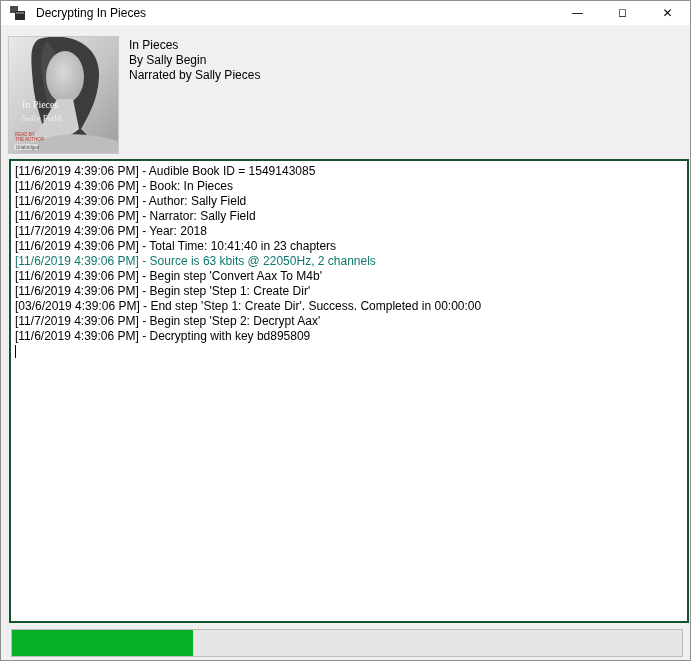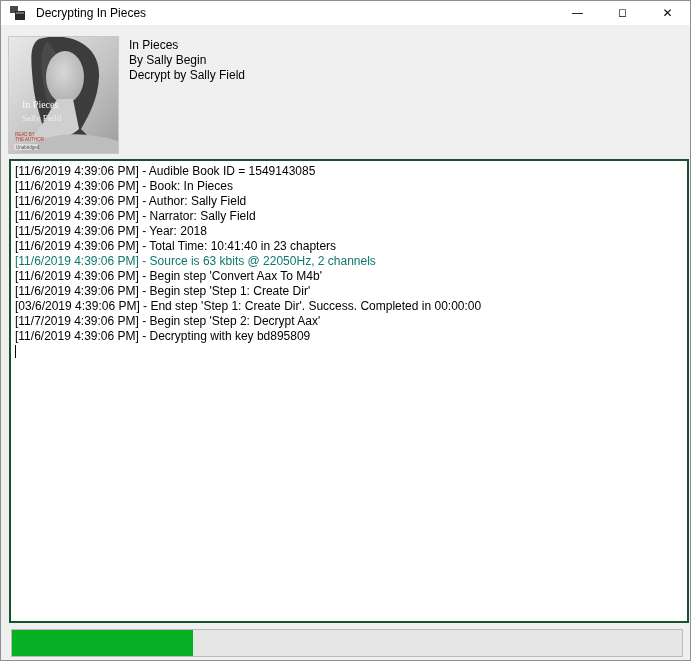--- a/index.html
+++ b/index.html
@@ -88,30 +88,30 @@
       <text x="6" y="99" font-family="Liberation Sans, sans-serif" font-size="4.5" fill="#c0392b">READ BY</text>
       <text x="6" y="104" font-family="Liberation Sans, sans-serif" font-size="4.5" fill="#c0392b">THE AUTHOR</text>
       <rect x="5" y="107" width="24" height="6" fill="#dedede"></rect>
       <text x="7" y="112" font-family="Liberation Sans, sans-serif" font-size="4.5" fill="#555">Unabridged</text>
     </svg>
   </div>
 
   <div class="book-info">
     <div>In Pieces</div>
     <div>By Sally Begin</div>
-    <div>Decrypt by Sally Field</div>
+    <div>Narrated by Sally Pieces</div>
   </div>
 
   <div class="logbox">
     <div>
         <div class="log-line">[11/6/2019 4:39:06 PM] - Audible Book ID = 1549143085</div>
         <div class="log-line">[11/6/2019 4:39:06 PM] - Book: In Pieces</div>
         <div class="log-line">[11/6/2019 4:39:06 PM] - Author: Sally Field</div>
         <div class="log-line">[11/6/2019 4:39:06 PM] - Narrator: Sally Field</div>
-        <div class="log-line">[11/5/2019 4:39:06 PM] - Year: 2018</div>
+        <div class="log-line">[11/7/2019 4:39:06 PM] - Year: 2018</div>
         <div class="log-line">[11/6/2019 4:39:06 PM] - Total Time: 10:41:40 in 23 chapters</div>
         <div class="log-line" style="color: #0f766e;">[11/6/2019 4:39:06 PM] - Source is 63 kbits @ 22050Hz, 2 channels</div>
         <div class="log-line">[11/6/2019 4:39:06 PM] - Begin step 'Convert Aax To M4b'</div>
         <div class="log-line">[11/6/2019 4:39:06 PM] - Begin step 'Step 1: Create Dir'</div>
         <div class="log-line">[03/6/2019 4:39:06 PM] - End step 'Step 1: Create Dir'. Success. Completed in 00:00:00</div>
         <div class="log-line">[11/7/2019 4:39:06 PM] - Begin step 'Step 2: Decrypt Aax'</div>
         <div class="log-line">[11/6/2019 4:39:06 PM] - Decrypting with key bd895809</div>
       </div>
     <div class="caret-line">
       <span class="caret"></span>

